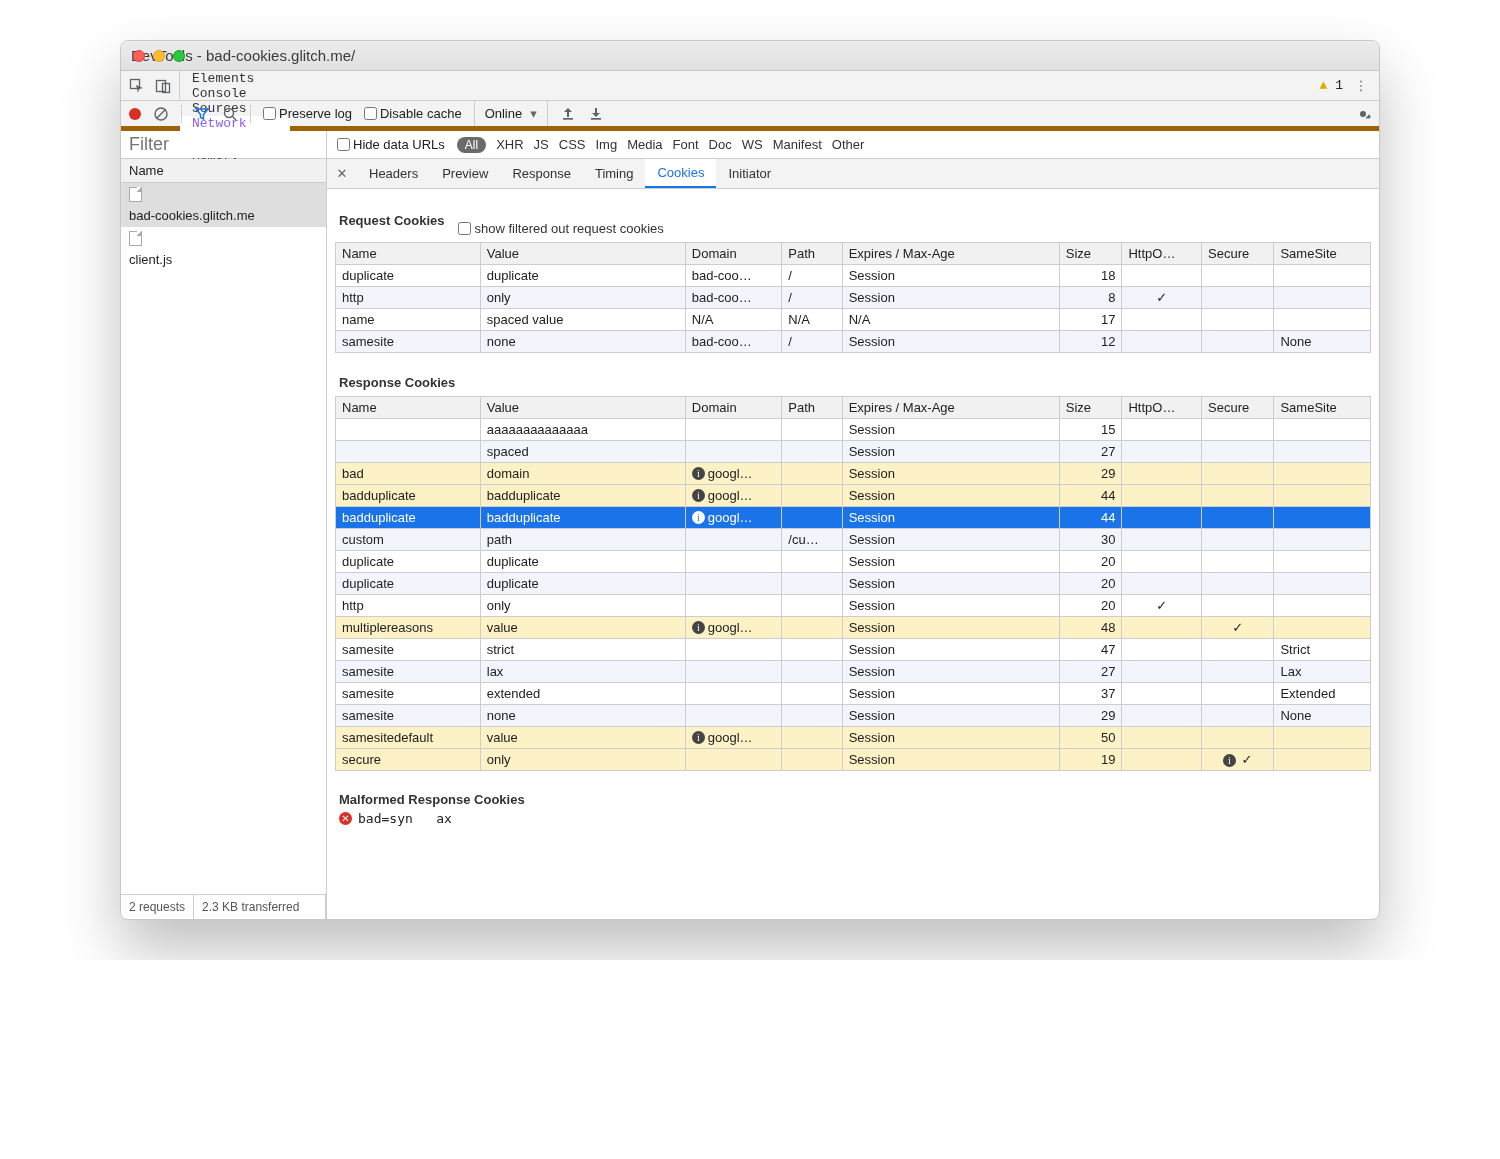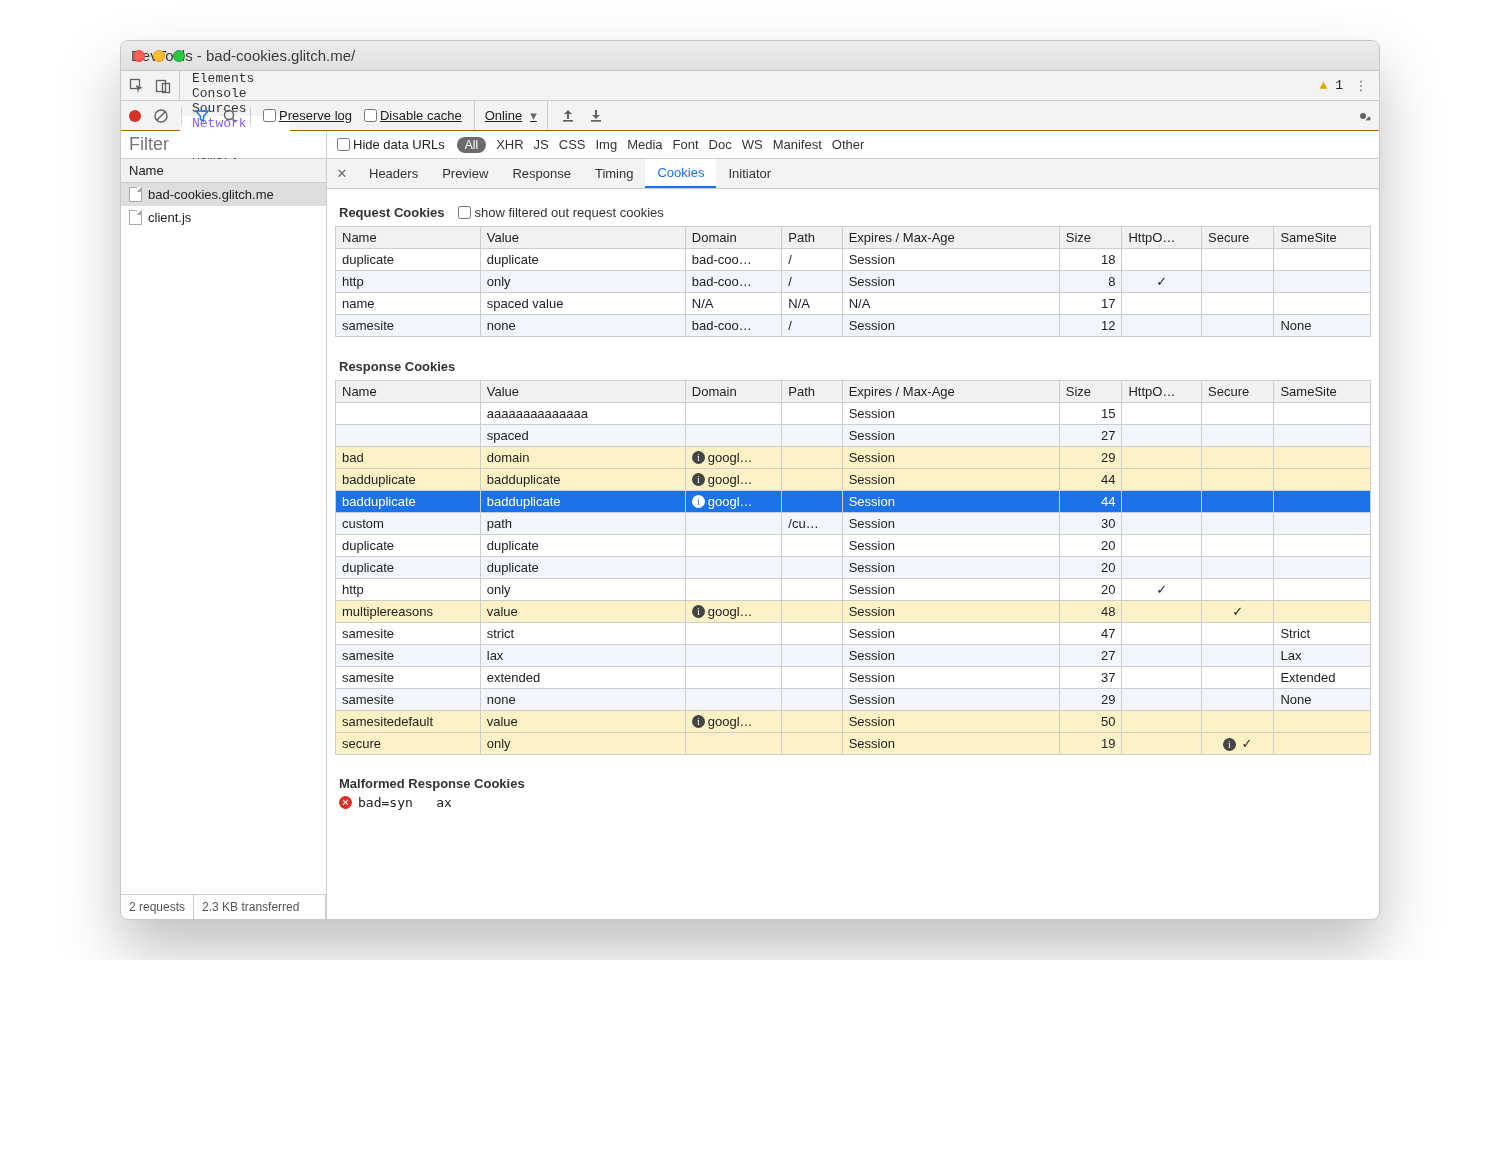--- a/index.html
+++ b/index.html
@@ -47,27 +47,26 @@
   .tabs-main .left-icons { display:flex; align-items:center; padding:0 8px; gap:10px; border-right:1px solid #cdcdcd; }
   .tabs-main .tab { padding: 0 12px; display:flex; align-items:center; color:#333; cursor:default; }
   .tabs-main .tab.active { color:#8b5cf6; border-bottom:2px solid #1a73e8; background:#fff; }
   .tabs-main .spacer { flex:1; }
   .tabs-main .right { display:flex; align-items:center; padding:0 10px; gap:10px; }
   .warn-tri { color:#e0a800; font-weight:bold; }
 
   .toolbar {
     height: 30px;
     background: #f3f3f3;
-    border-bottom: 1px solid #a16207;
+    border-bottom: 5px solid #a16207;
     display:flex;
     align-items:center;
     padding: 0 8px;
     gap: 12px;
     font-size: 13px;
-    text-decoration: underline;
   }
   .record-dot { width:12px; height:12px; border-radius:50%; background:#d93025; }
   .icon-btn { width:16px; height:16px; display:inline-flex; align-items:center; justify-content:center; color:#5f6368; }
   .icon-btn svg { width:16px; height:16px; }
   .filter-funnel { color:#1a73e8; }
   .sep { width:1px; height:18px; background:#cdcdcd; }
   .chk { display:flex; align-items:center; gap:3px; }
   .chk input { margin:0; }
   .select-like { display:flex; align-items:center; gap:8px; border-left:1px solid #cdcdcd; border-right:1px solid #cdcdcd; padding:0 10px; height:100%; }
   .cog { margin-left:auto; }
@@ -82,36 +81,36 @@
   }
   .filter-input { width:206px; border:none; border-right:1px solid #cdcdcd; padding:0 8px; height:100%; font-size:18px; outline:none; color:#888; }
   .filter-tags { display:flex; align-items:center; gap:12px; padding:0 10px; }
   .tag { color:#333; }
   .tag.pill { background:#6b6b6b; color:#fff; border-radius:8px; padding:1px 8px; font-size:12px; }
 
   .body { display:flex; height: 760px; }
   .sidebar { width:206px; border-right:1px solid #cdcdcd; display:flex; flex-direction:column; background:#fff; }
   .sidebar .col-head { background:#f1f1f1; border-bottom:1px solid #cdcdcd; padding:4px 8px; color:#222; font-size:13px; }
   .req-list { flex:1; overflow:auto; }
-  .req-item { display:flex; align-items:flex-start; gap:6px; padding:4px 8px; font-size:13px; }
+  .req-item { display:flex; align-items:flex-start; gap:6px; padding:4px 8px; font-size:13px;flex-direction:column; }
   .req-item.selected { background:#dedede; }
   .doc-icon { width:13px; height:15px; border:1px solid #aaa; background:#fff; position:relative; }
   .doc-icon::after { content:""; position:absolute; right:-1px; top:-1px; width:5px; height:5px; background:linear-gradient(135deg,#fff 49%, #aaa 50%); }
   .status-strip { border-top:1px solid #cdcdcd; display:flex; font-size:12px; color:#555; }
   .status-strip div { padding:5px 8px; border-right:1px solid #cdcdcd; white-space:nowrap; overflow:hidden; }
 
   .detail { flex:1; display:flex; flex-direction:column; overflow:hidden; }
   .detail-tabs { height:30px; border-bottom:1px solid #cdcdcd; display:flex; align-items:stretch; background:#f3f3f3; }
   .detail-tabs .close { width:30px; display:flex; align-items:center; justify-content:center; color:#666; }
   .detail-tabs .dt { padding:0 12px; display:flex; align-items:center; color:#333; }
   .detail-tabs .dt.active { color:#1a73e8; border-bottom:2px solid #1a73e8; background:#fff; }
 
   .pane { flex:1; overflow:auto; padding: 10px 0 20px; }
   .section-head { display:flex; align-items:center; gap:14px; padding:6px 12px; font-weight:600; color:#333; }
-  .section-head .chk { font-weight:400; color:#333; }
+  .section-head .chk { font-weight:400; color:#333;margin-top:16px; }
 
   table.cookies { border-collapse:collapse; width:calc(100% - 16px); margin:0 8px 16px; font-size:13px; table-layout:fixed; }
   table.cookies th, table.cookies td {
     border:1px solid #cdcdcd;
     padding:3px 6px;
     text-align:left;
     white-space:nowrap;
     overflow:hidden;
     text-overflow:ellipsis;
     height:22px;

